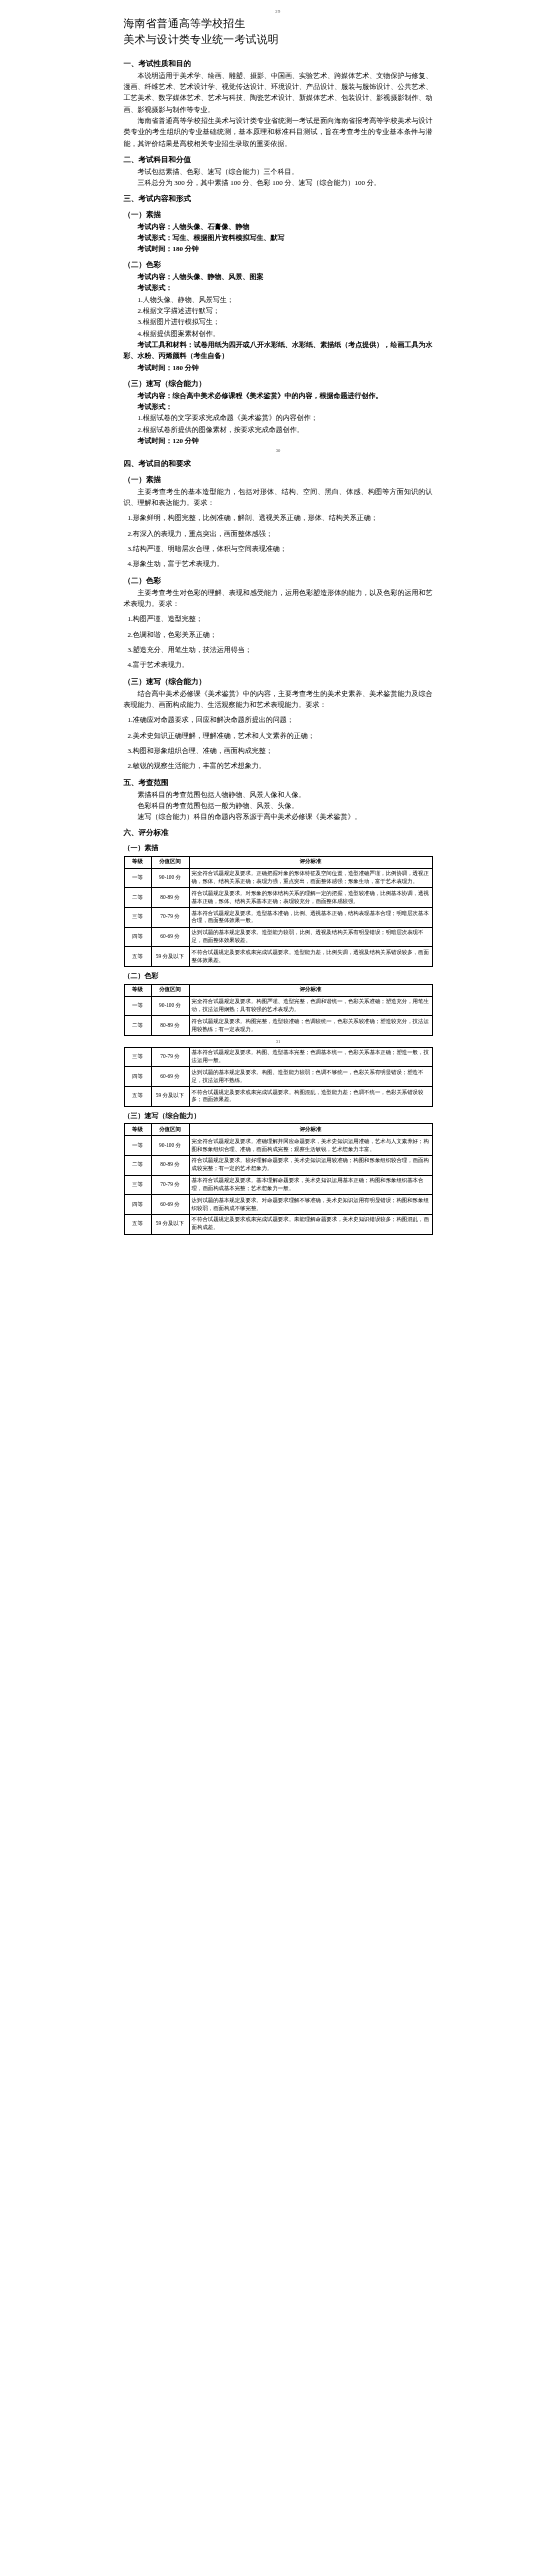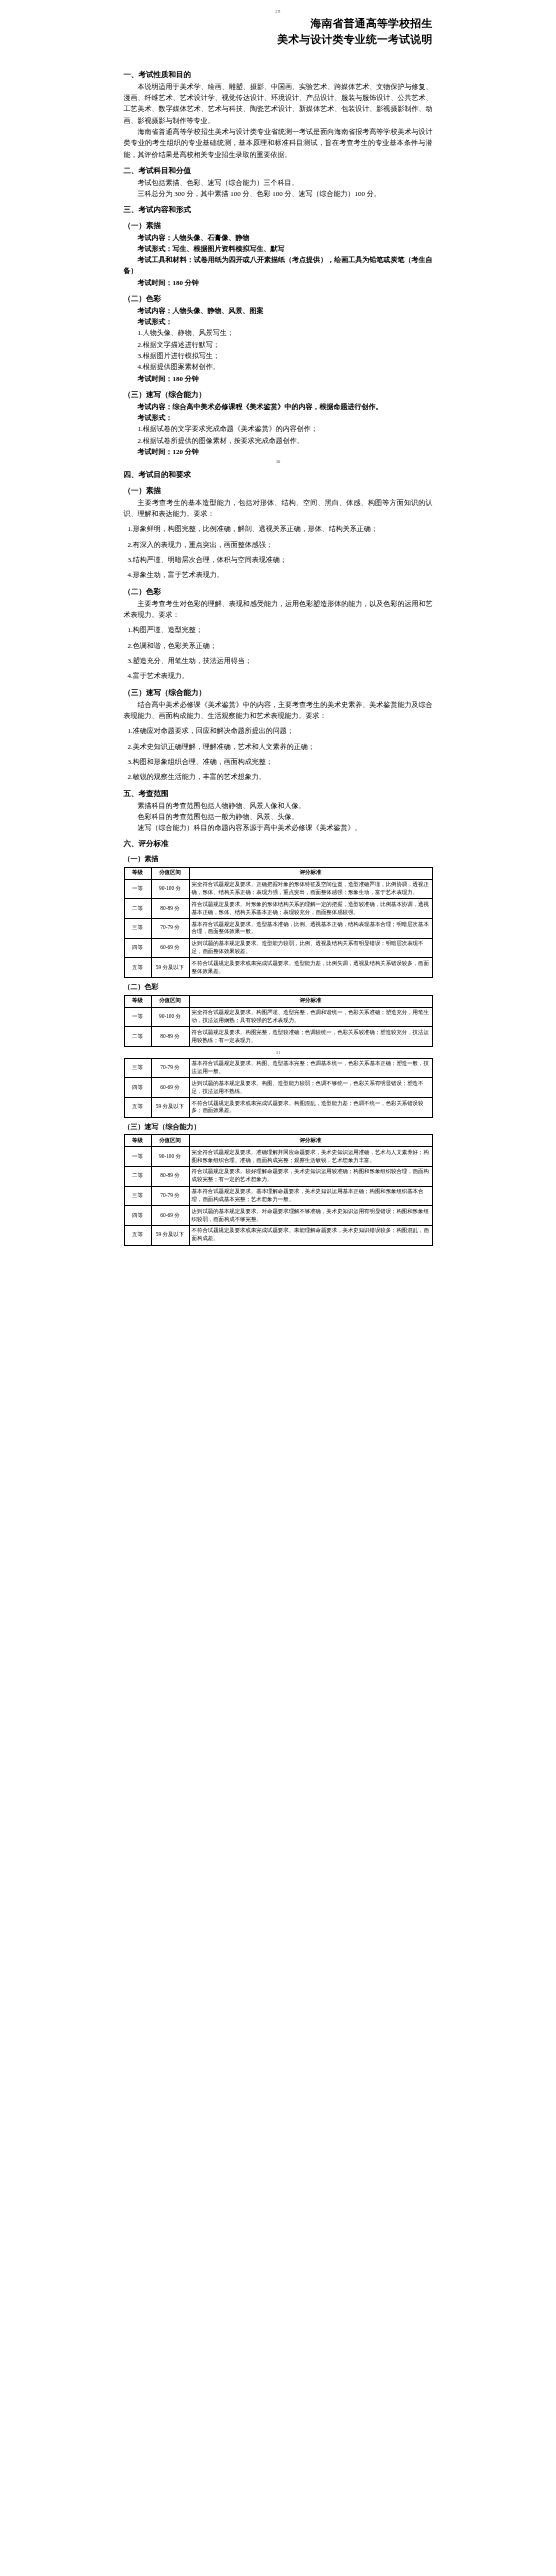--- a/index.html
+++ b/index.html
@@ -25,25 +25,25 @@
   }
   .pagemark {
     text-align: center;
     font-size: 4.6px;
     color: #555;
     letter-spacing: 0.5px;
     height: 6.2px;
     line-height: 6.2px;
   }
   h1.title {
-    text-align: right;
+    text-align: left;
     font-size: 10.8px;
-    font-weight: bold;
+    font-weight: normal;
     line-height: 1.45;
-    margin: 1px 0 21px 0;
+    margin: 1px 0 10px 0;
     letter-spacing: 0.3px;
   }
   .sec {
     font-size: 7.5px;
     font-weight: bold;
     margin: 3.6px 0 1px 0;
     line-height: 1.6;
   }
   p.body {
     font-size: 7px;
@@ -119,30 +119,30 @@
 
     <div class="sec">二、考试科目和分值</div>
     <p class="body">考试包括素描、色彩、速写（综合能力）三个科目。</p>
     <p class="body">三科总分为 300 分，其中素描 100 分、色彩 100 分、速写（综合能力）100 分。</p>
 
     <div class="sec">三、考试内容和形式</div>
 
     <div class="sec">（一）素描</div>
     <p class="body b">考试内容：人物头像、石膏像、静物</p>
     <p class="body b">考试形式：写生、根据图片资料模拟写生、默写</p>
-    <p class="body b">考试工具和材料：试卷用纸为四开或八开素描纸（考点提供），绘画工具为铅笔或炭笔（考生自备）</p>
     <p class="body b">考试时间：180 分钟</p>
 
     <div class="sec">（二）色彩</div>
     <p class="body b">考试内容：人物头像、静物、风景、图案</p>
     <p class="body b">考试形式：</p>
     <p class="body">1.人物头像、静物、风景写生；</p>
     <p class="body">2.根据文字描述进行默写；</p>
     <p class="body">3.根据图片进行模拟写生；</p>
     <p class="body">4.根据提供图案素材创作。</p>
+    <p class="body b">考试工具和材料：试卷用纸为四开或八开水彩纸、水彩纸、素描纸（考点提供），绘画工具为水彩、水粉、丙烯颜料（考生自备）</p>
     <p class="body b">考试时间：180 分钟</p>
 
     <div class="sec">（三）速写（综合能力）</div>
     <p class="body b">考试内容：综合高中美术必修课程《美术鉴赏》中的内容，根据命题进行创作。</p>
     <p class="body b">考试形式：</p>
     <p class="body">1.根据试卷的文字要求完成命题《美术鉴赏》的内容创作；</p>
     <p class="body">2.根据试卷所提供的图像素材，按要求完成命题创作。</p>
     <p class="body b">考试时间：120 分钟</p>
 
     <div class="mini-mark">30</div>

